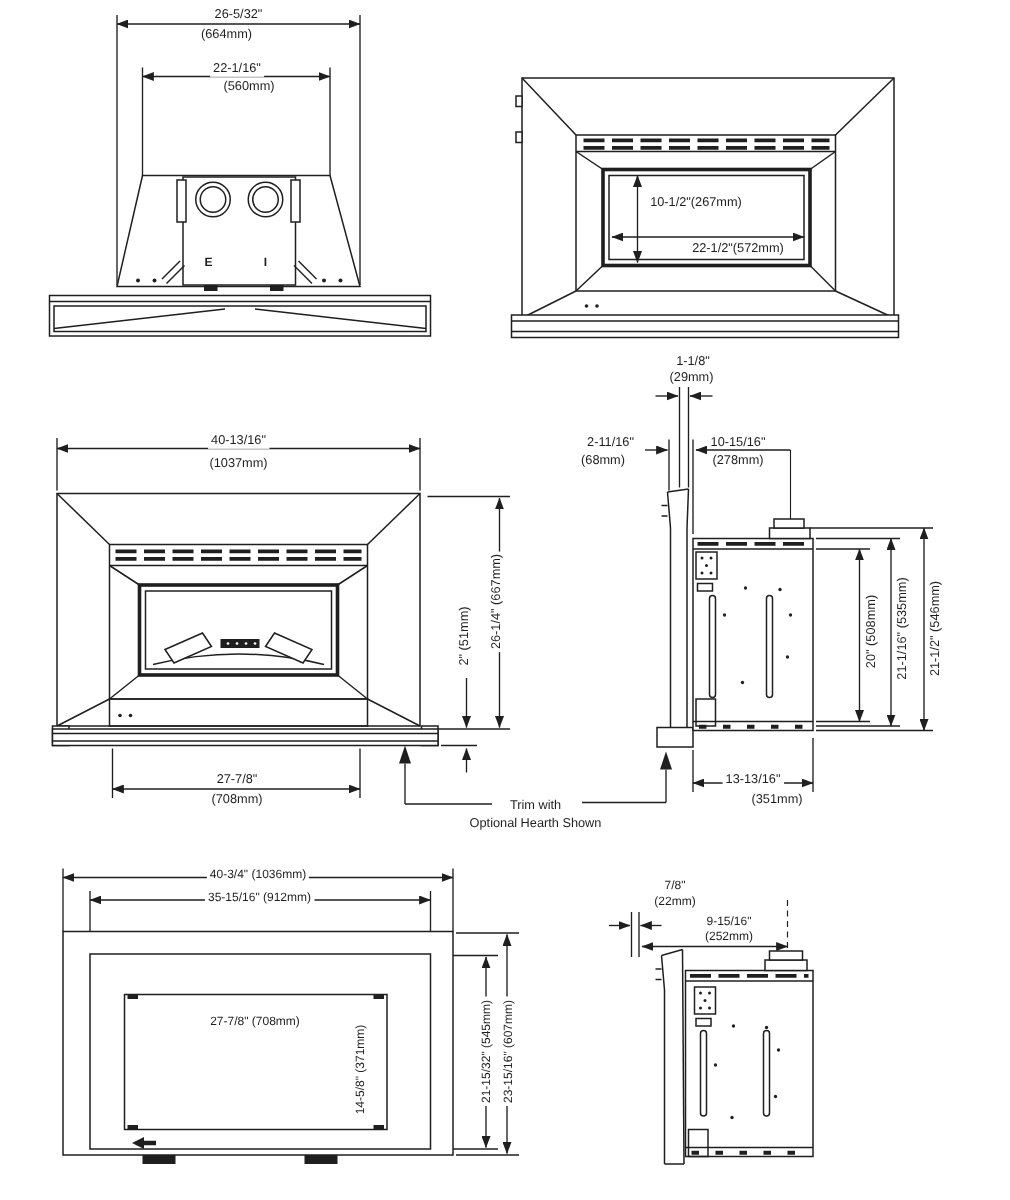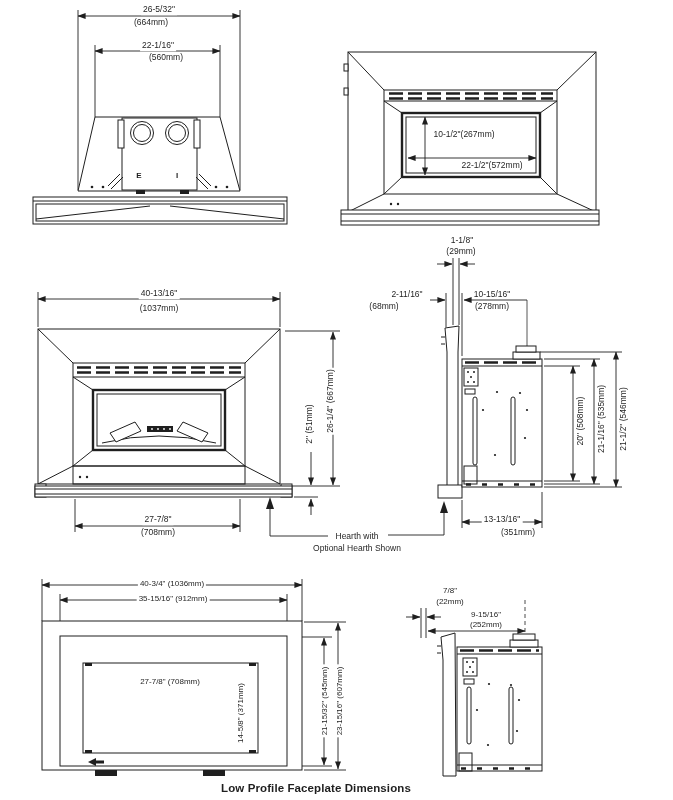--- a/index.html
+++ b/index.html
@@ -313,39 +313,38 @@
 <div class="lbl bg" style="left:159px;top:294px">40-13/16"</div>
 <div class="lbl" style="left:159px;top:309px">(1037mm)</div>
 <div class="lbl rot bg" style="left:310px;top:424px">2" (51mm)</div>
 <div class="lbl rot bg" style="left:331px;top:401px">26-1/4" (667mm)</div>
 <div class="lbl bg" style="left:158px;top:520px">27-7/8"</div>
 <div class="lbl" style="left:158px;top:533px">(708mm)</div>
 
 <div class="lbl" style="left:462px;top:241px">1-1/8"</div>
 <div class="lbl" style="left:461px;top:252px">(29mm)</div>
 <div class="lbl" style="left:407px;top:295px">2-11/16"</div>
-<div class="lbl" style="left:384px;top:307px">(68mm)</div>
+<div class="lbl" style="left:402px;top:307px">(68mm)</div>
 <div class="lbl" style="left:492px;top:295px">10-15/16"</div>
 <div class="lbl" style="left:492px;top:307px">(278mm)</div>
 <div class="lbl rot bg" style="left:581px;top:421px">20" (508mm)</div>
 <div class="lbl rot bg" style="left:602px;top:419px">21-1/16" (535mm)</div>
 <div class="lbl rot bg" style="left:624px;top:419px">21-1/2" (546mm)</div>
 <div class="lbl bg" style="left:502px;top:520px">13-13/16"</div>
 <div class="lbl" style="left:518px;top:533px">(351mm)</div>
 
-<div class="lbl" style="left:357px;top:537px">Hearth with</div>
+<div class="lbl" style="left:357px;top:537px">Trim with</div>
 <div class="lbl" style="left:357px;top:549px">Optional Hearth Shown</div>
 
 <div class="lbl sm bg" style="left:172px;top:584px">40-3/4" (1036mm)</div>
 <div class="lbl sm bg" style="left:173px;top:599px">35-15/16" (912mm)</div>
 <div class="lbl sm bg" style="left:170px;top:682px">27-7/8" (708mm)</div>
 <div class="lbl sm rot bg" style="left:241px;top:713px">14-5/8" (371mm)</div>
 <div class="lbl sm rot bg" style="left:325px;top:701px">21-15/32" (545mm)</div>
 <div class="lbl sm rot bg" style="left:340px;top:701px">23-15/16" (607mm)</div>
 
 <div class="lbl sm" style="left:450px;top:591px">7/8"</div>
 <div class="lbl sm" style="left:450px;top:602px">(22mm)</div>
 <div class="lbl sm" style="left:486px;top:615px">9-15/16"</div>
 <div class="lbl sm" style="left:486px;top:625px">(252mm)</div>
 
-<div class="lbl caption" style="left:316px;top:788px">Low Profile Faceplate Dimensions</div>
 
 </div>
 
 </body></html>

